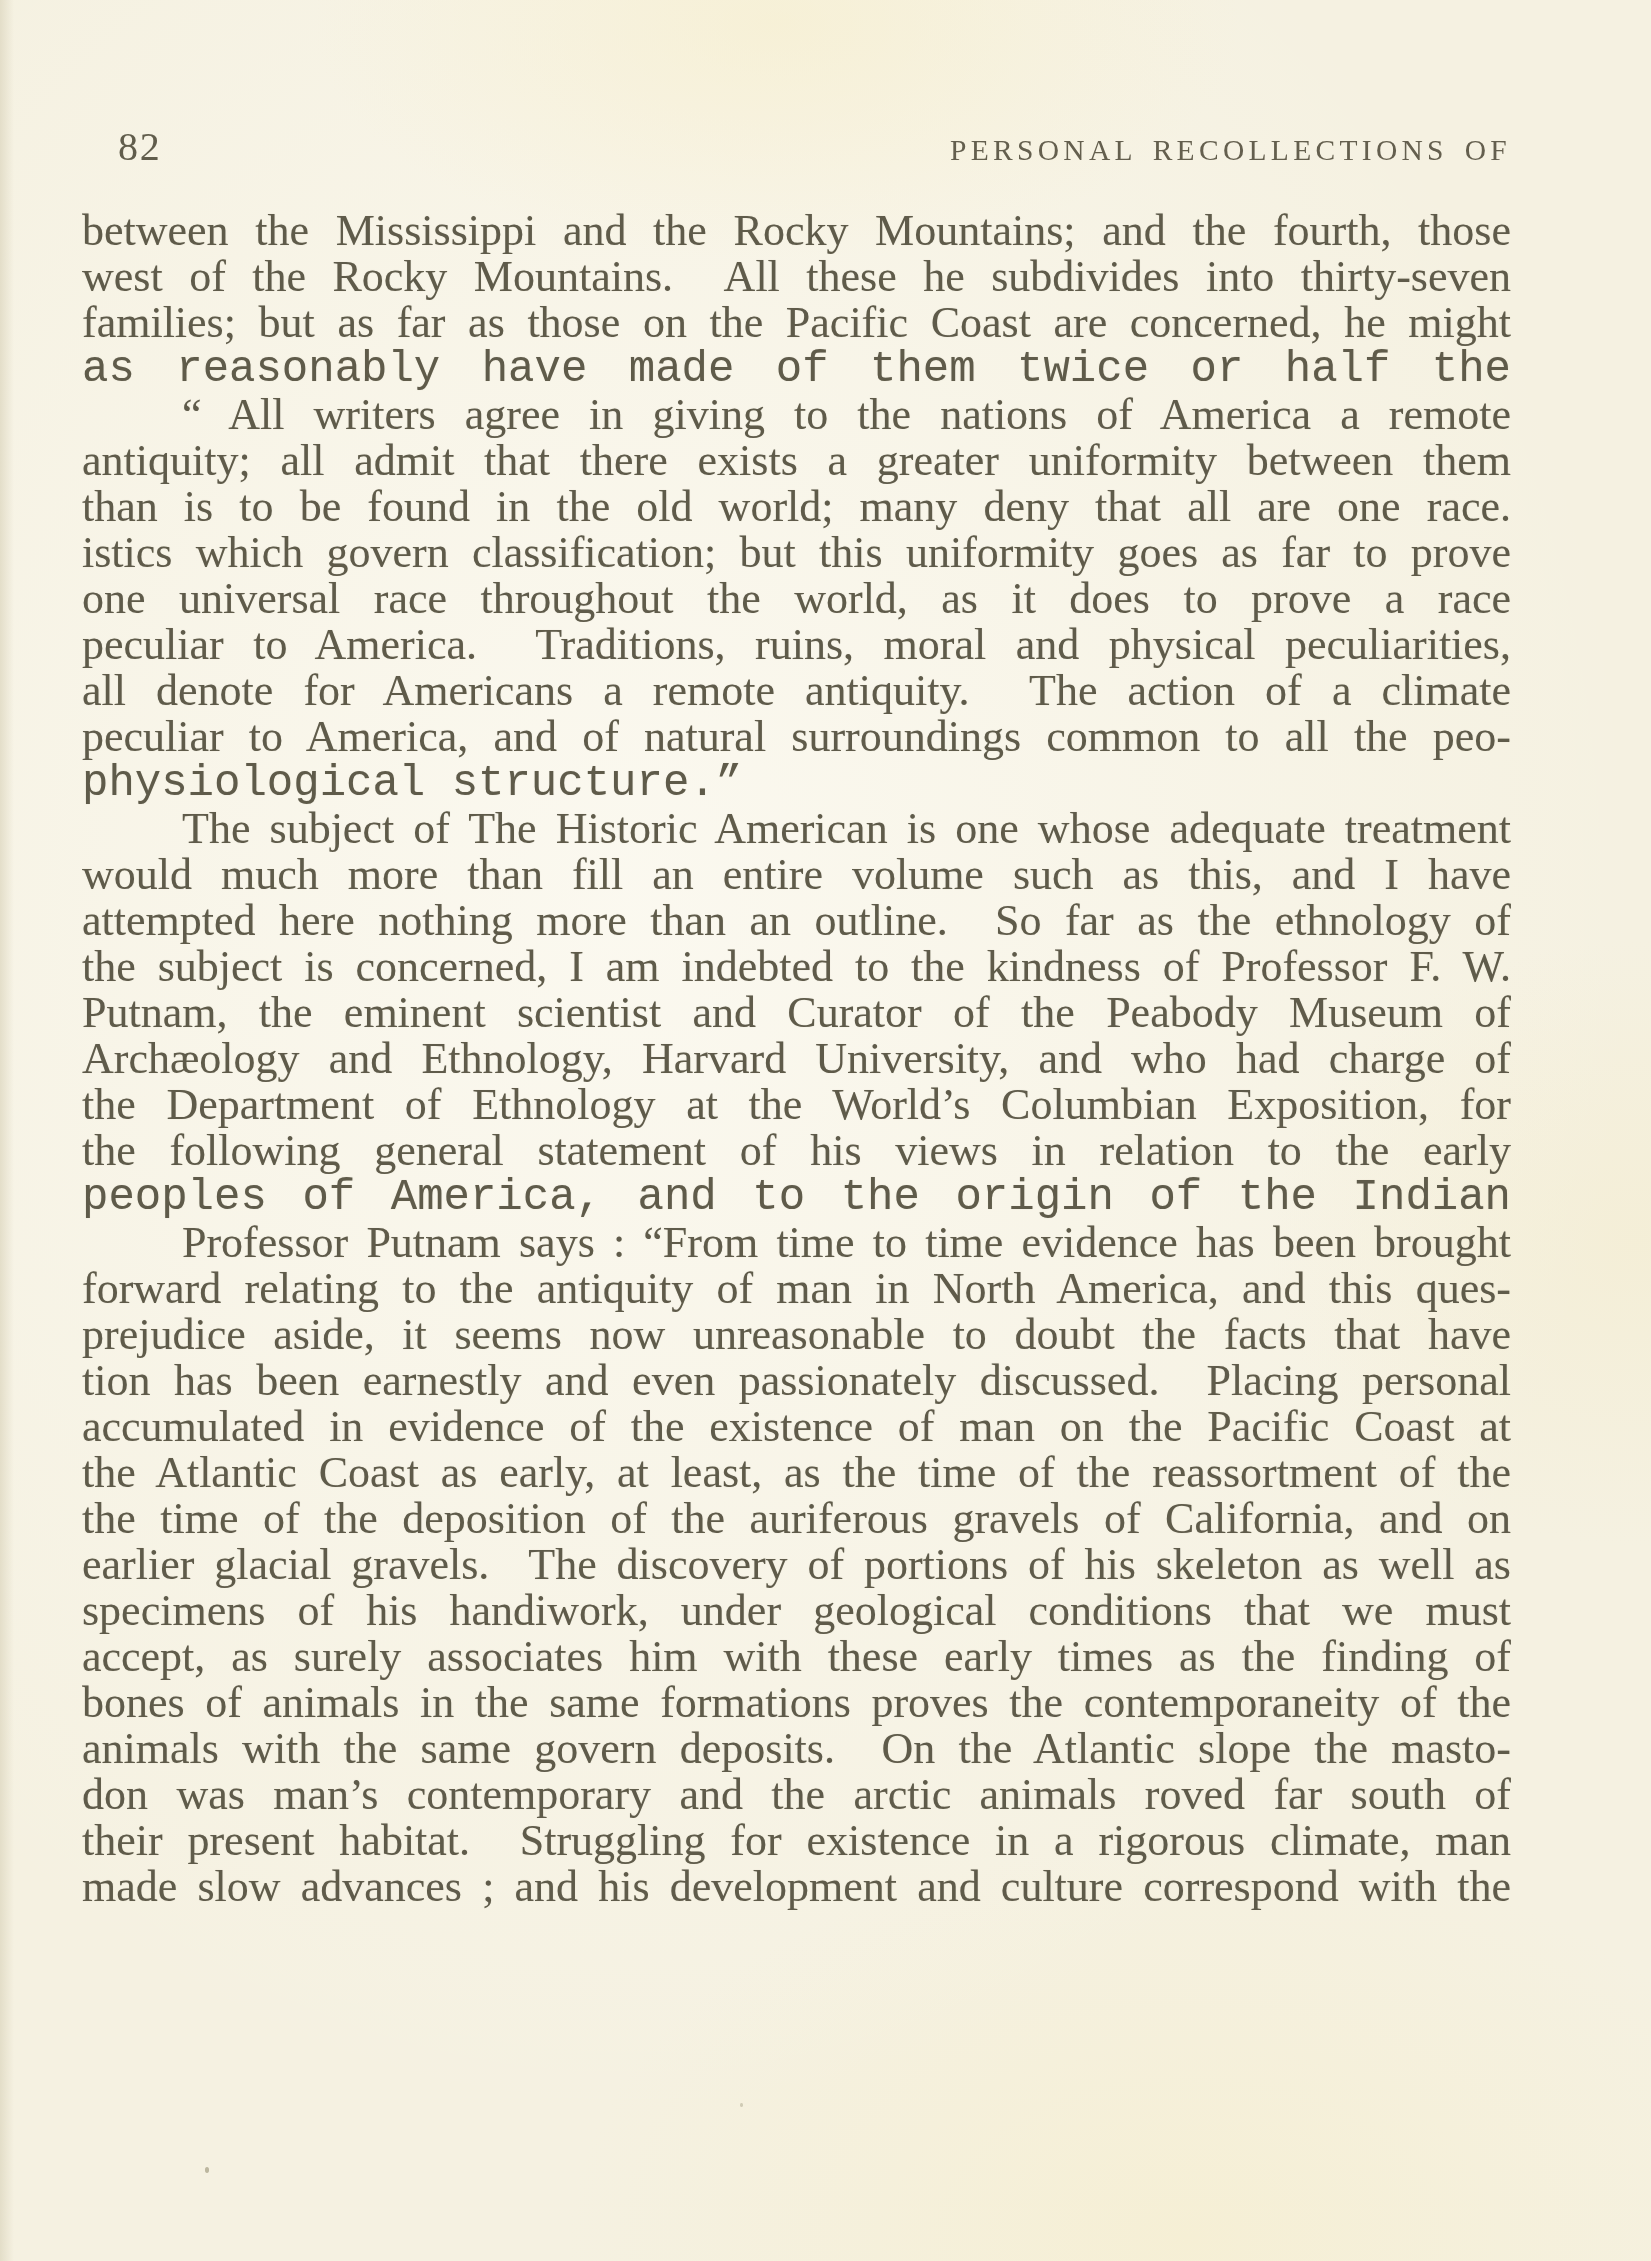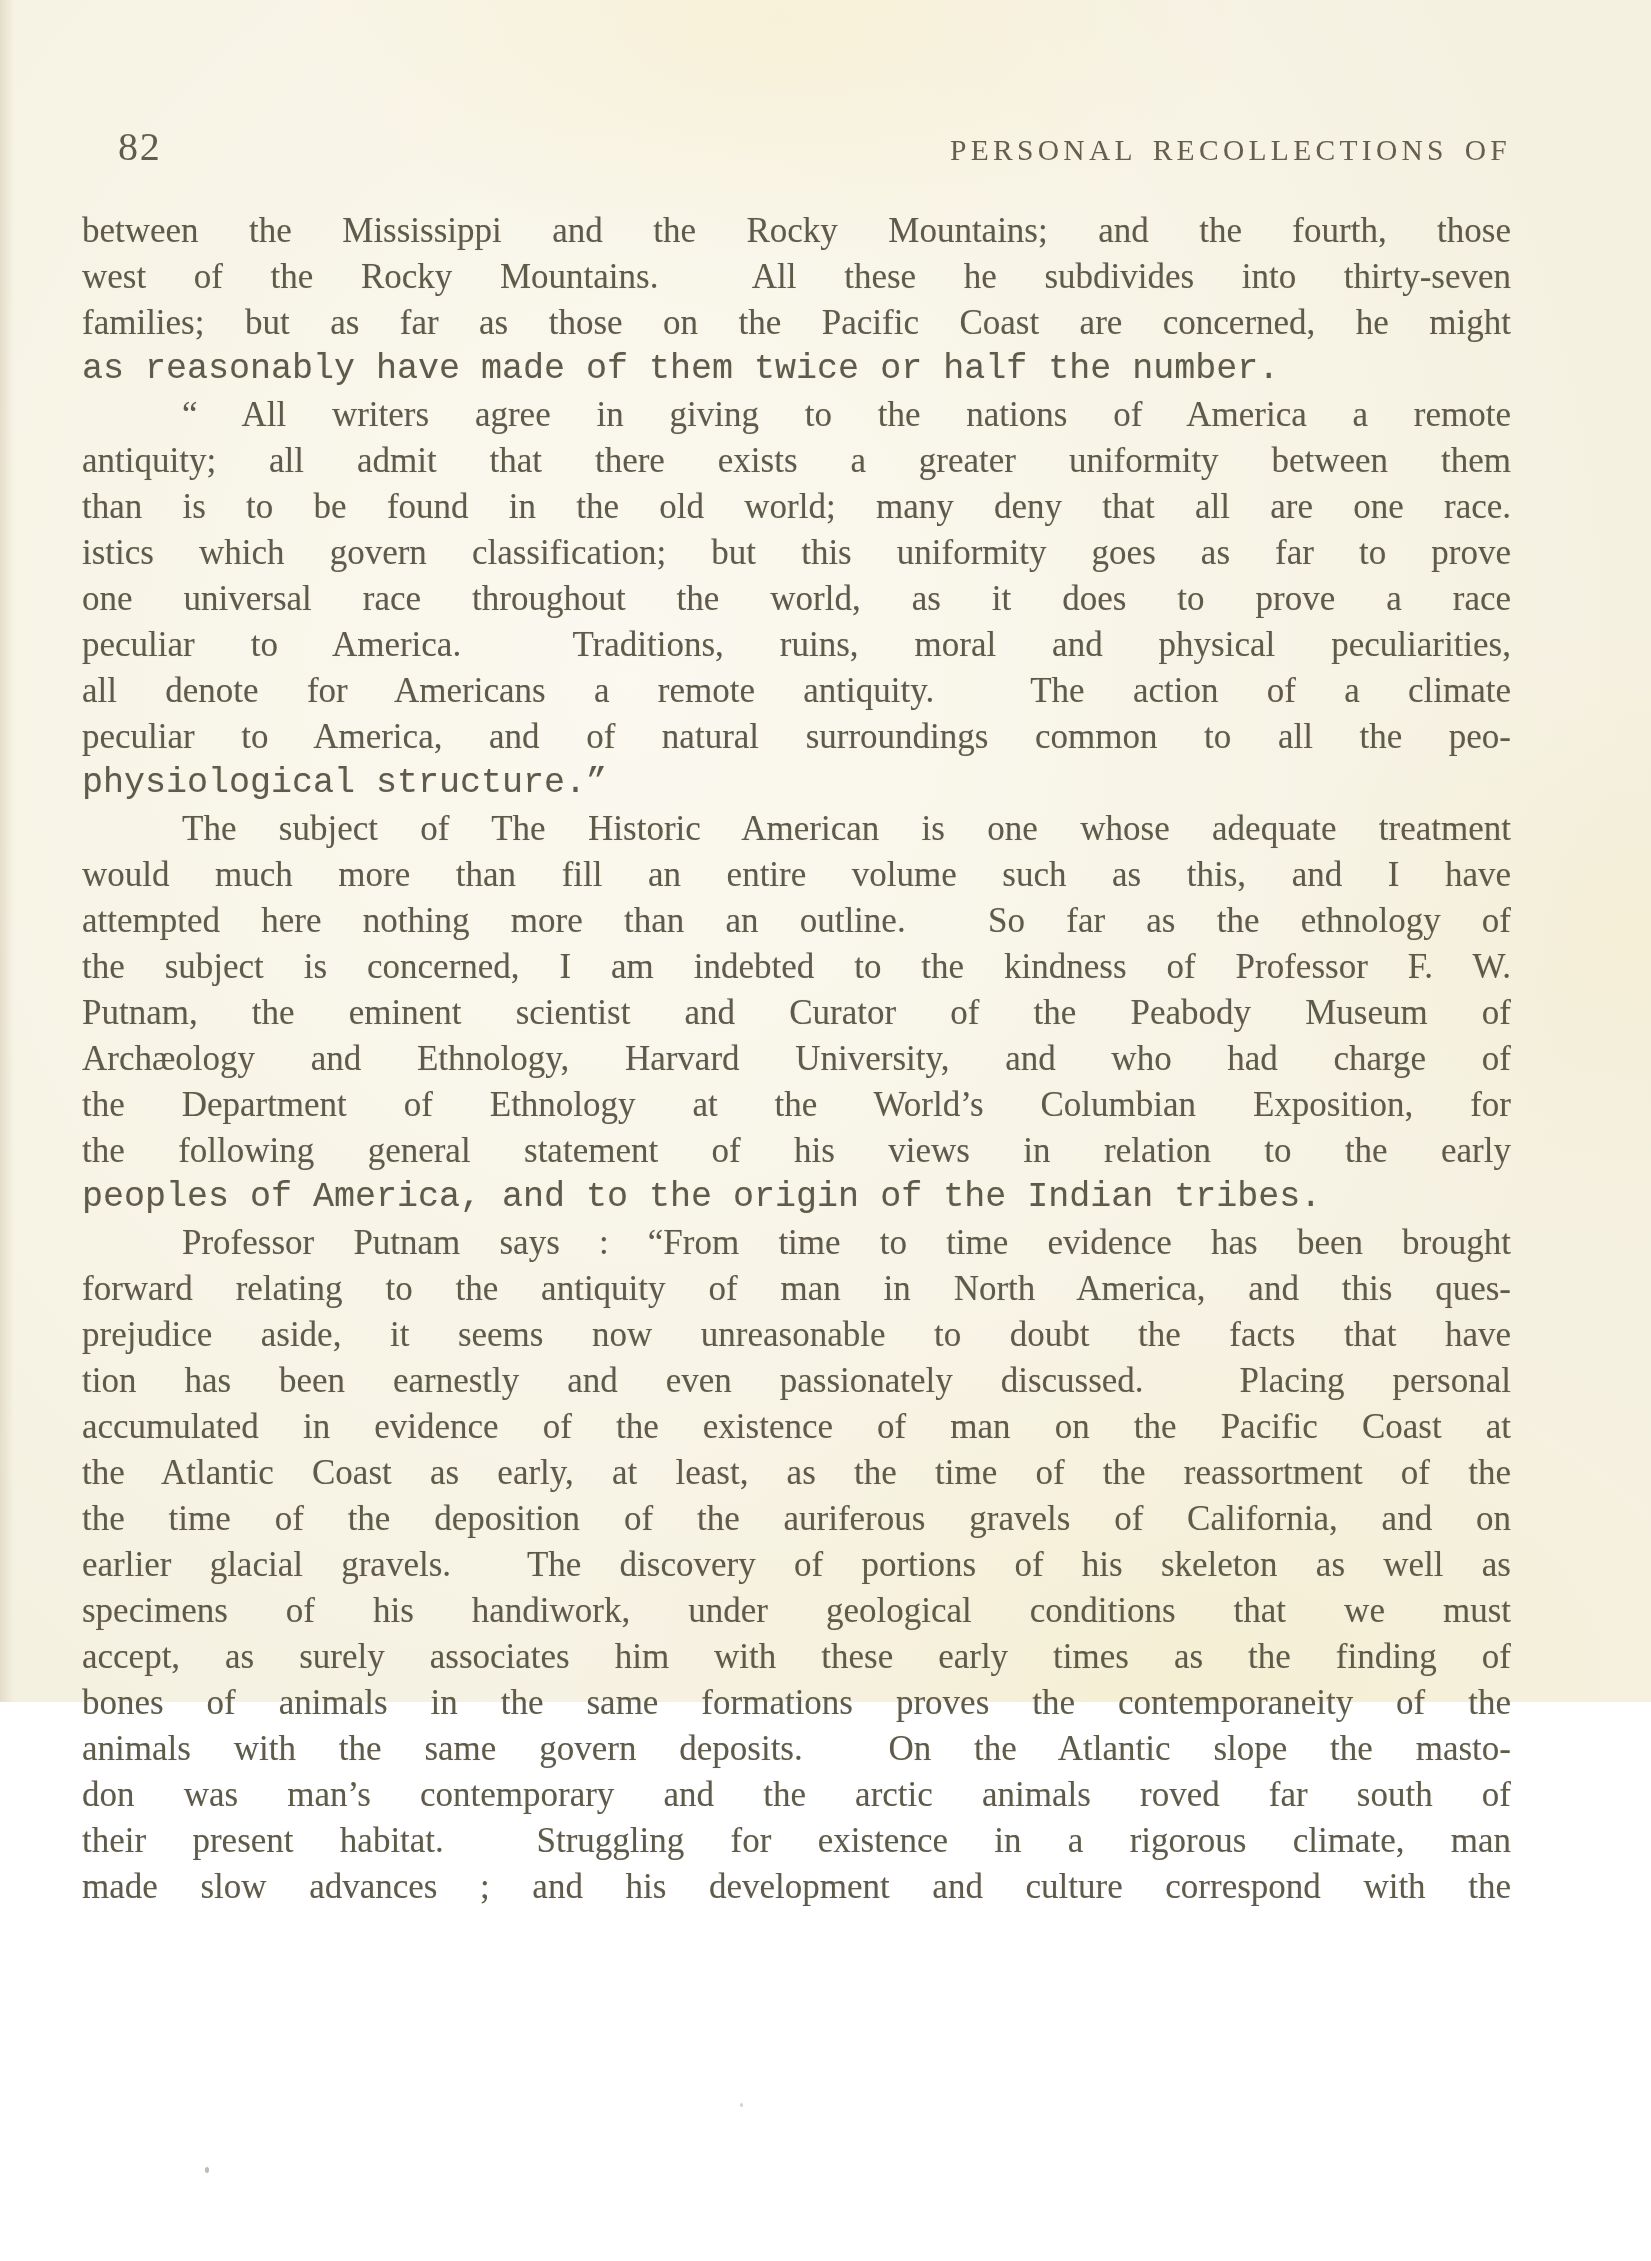--- a/index.html
+++ b/index.html
@@ -1,21 +1,21 @@
 <!DOCTYPE html>
 <html style="font-size:14px"><head>
 <meta charset="utf-8">
 <style>
   html, body { margin: 0; padding: 0; }
   body { width: 1652px; height: 2261px; overflow: hidden; }
 
   .sheet {
     position: relative;
     width: 1652px;
-    height: 1702px;
+    height: 2261px;
     background-color: #f5f1e1;
     background-image:
       linear-gradient(90deg, rgba(224,218,196,0.85) 0px, rgba(224,218,196,0.0) 14px),
       radial-gradient(ellipse 712px 365px at 47% 1%,  rgba(247,238,203,0.55), rgba(247,238,203,0) 65%),
       radial-gradient(ellipse 955px 608px at 72% 99%, rgba(246,237,201,0.50), rgba(246,237,201,0) 65%),
       radial-gradient(ellipse 521px 434px at 99% 55%, rgba(243,234,200,0.40), rgba(243,234,200,0) 70%),
       radial-gradient(ellipse 1303px 1563px at 38% 40%, rgba(252,250,242,0.85), rgba(252,250,242,0) 78%);
     font-family: "Liberation Serif", "DejaVu Serif", serif;
     color: #605c4b;
   }
@@ -47,21 +47,21 @@
     letter-spacing: 4.3px;
     word-spacing: 5.2px;
     color: #645f4e;
   }
 
   .body-text {
     position: absolute;
     left: 82px;
     top: 208px;
     width: 1429px;
-    font-size: 35px;
+    font-size: 44px;
     line-height: 46px;
     color: #5f5b4a;
     text-shadow: 0 0 0.9px rgba(95,91,74,0.25);
   }
   .line {
     height: 46px;
     overflow: hidden;
     white-space: pre-wrap;
     text-align: justify;
     text-align-last: justify;

